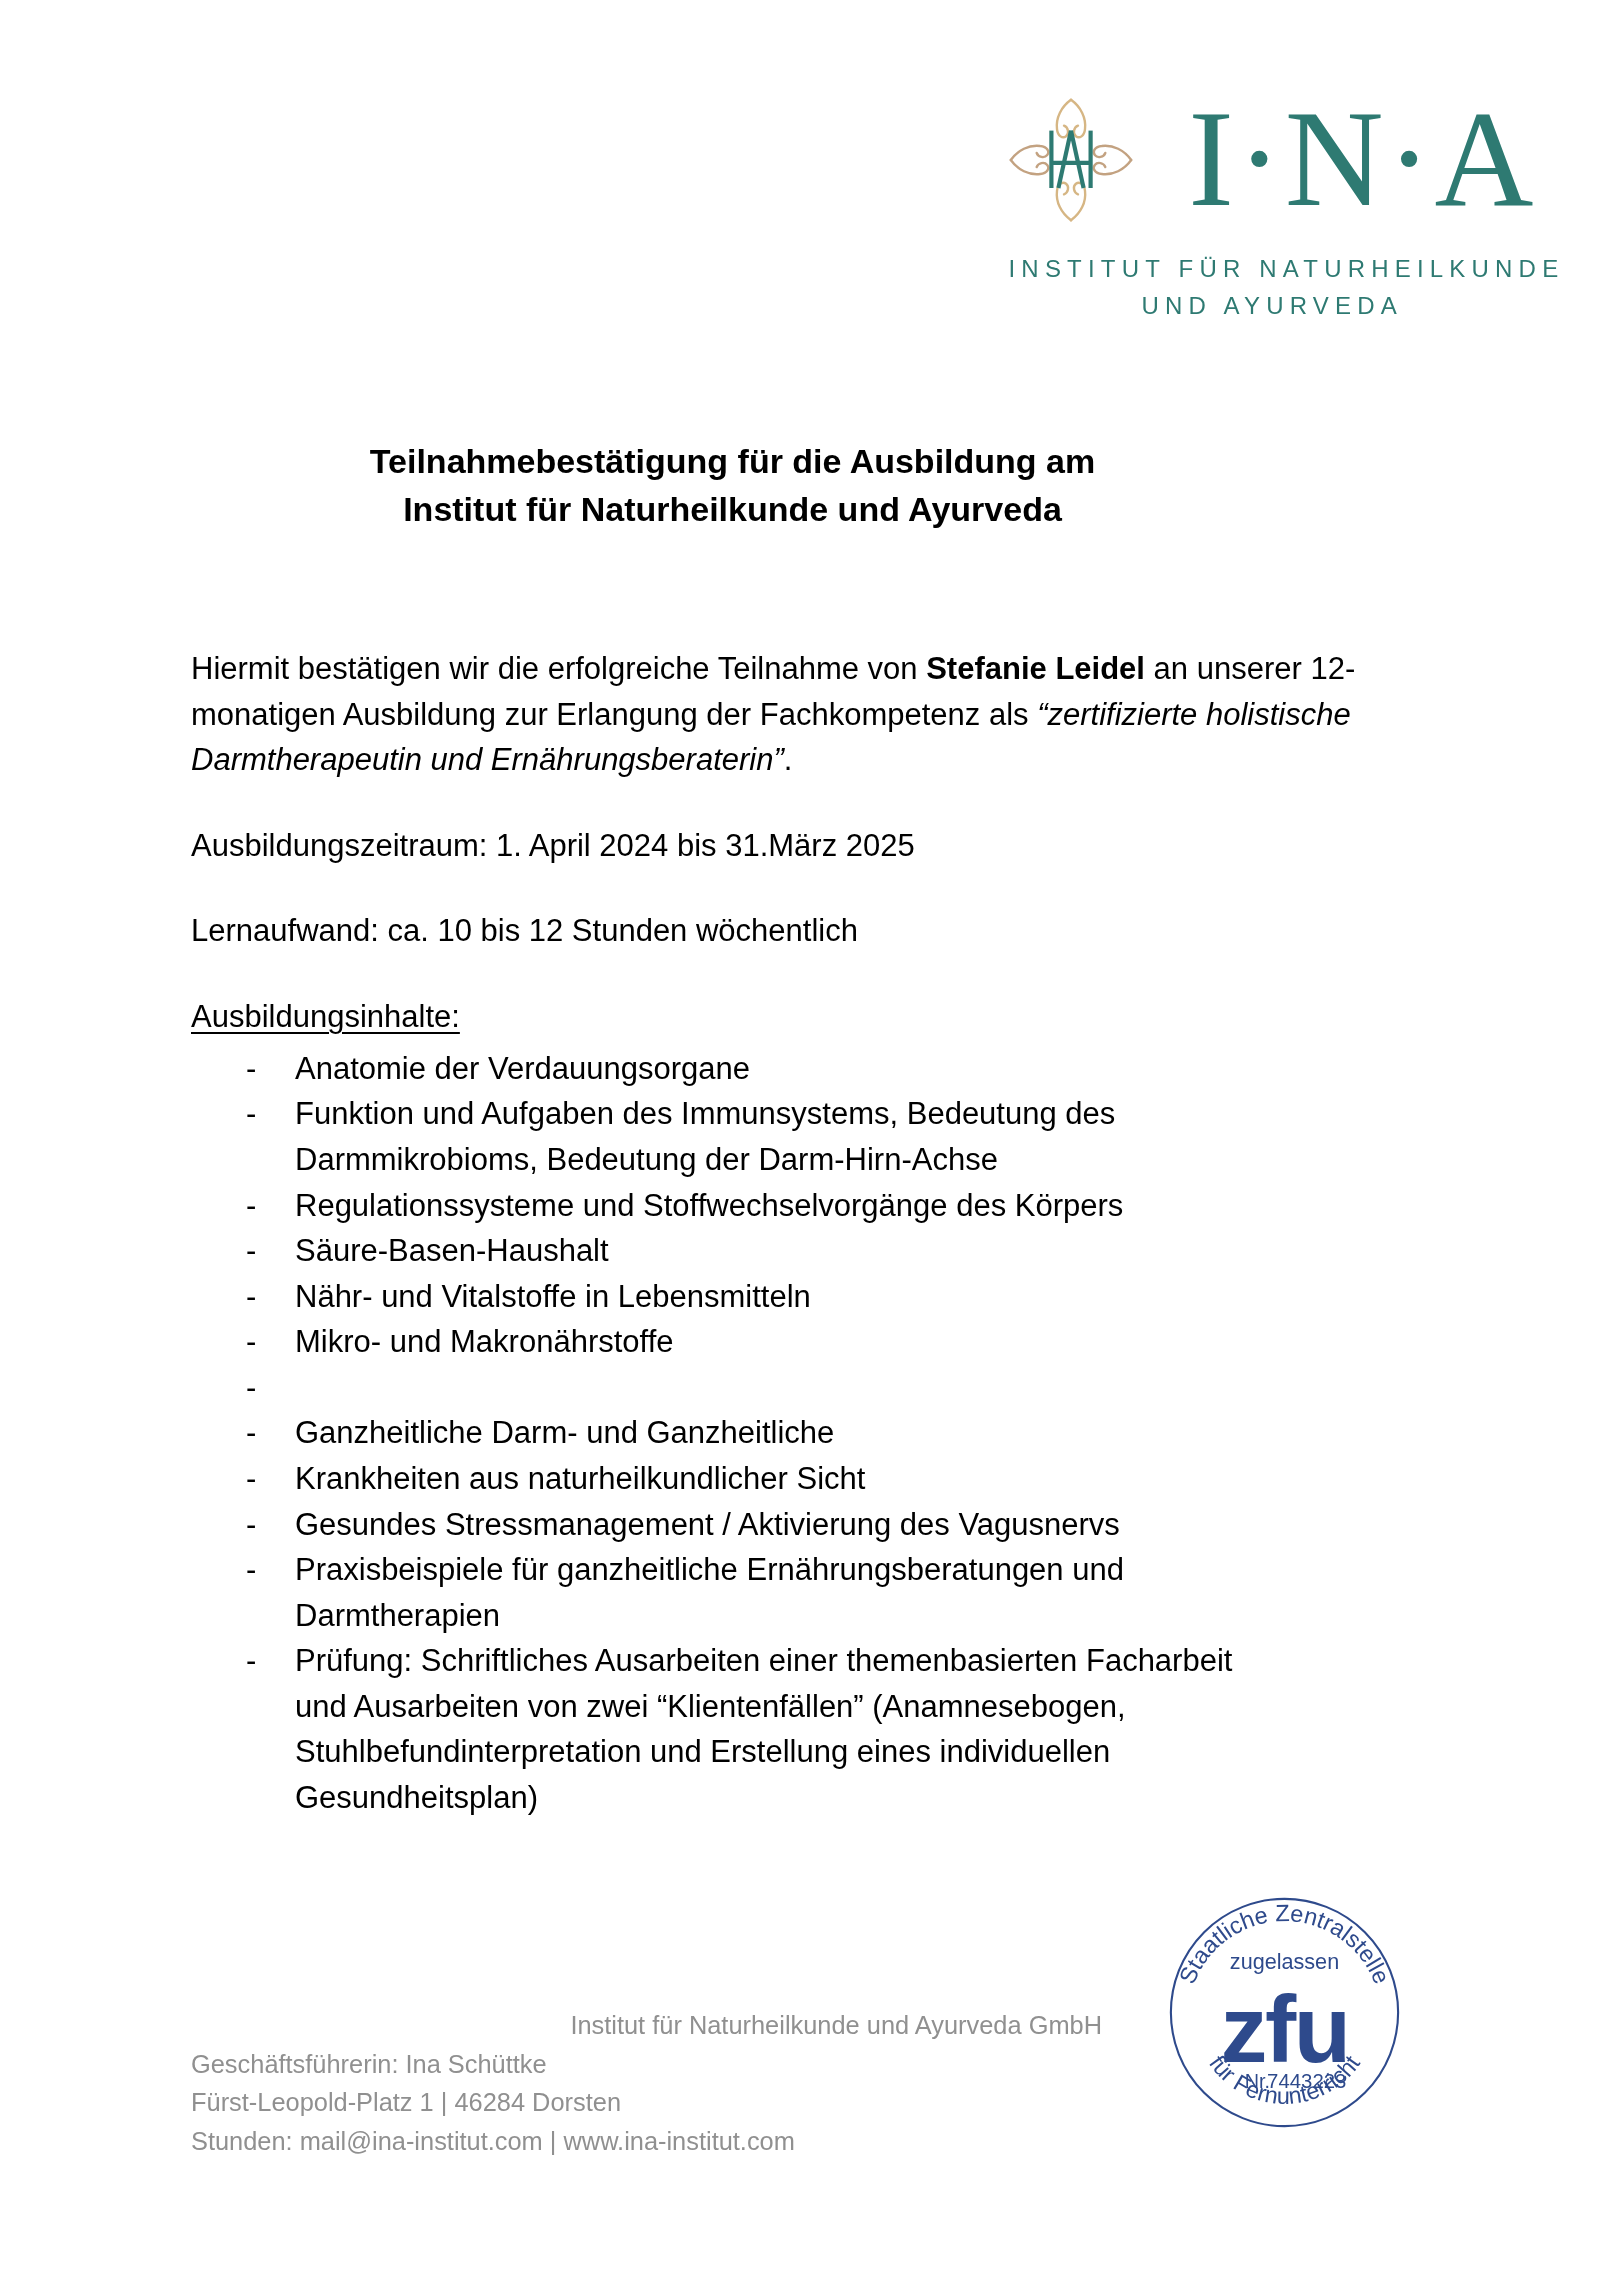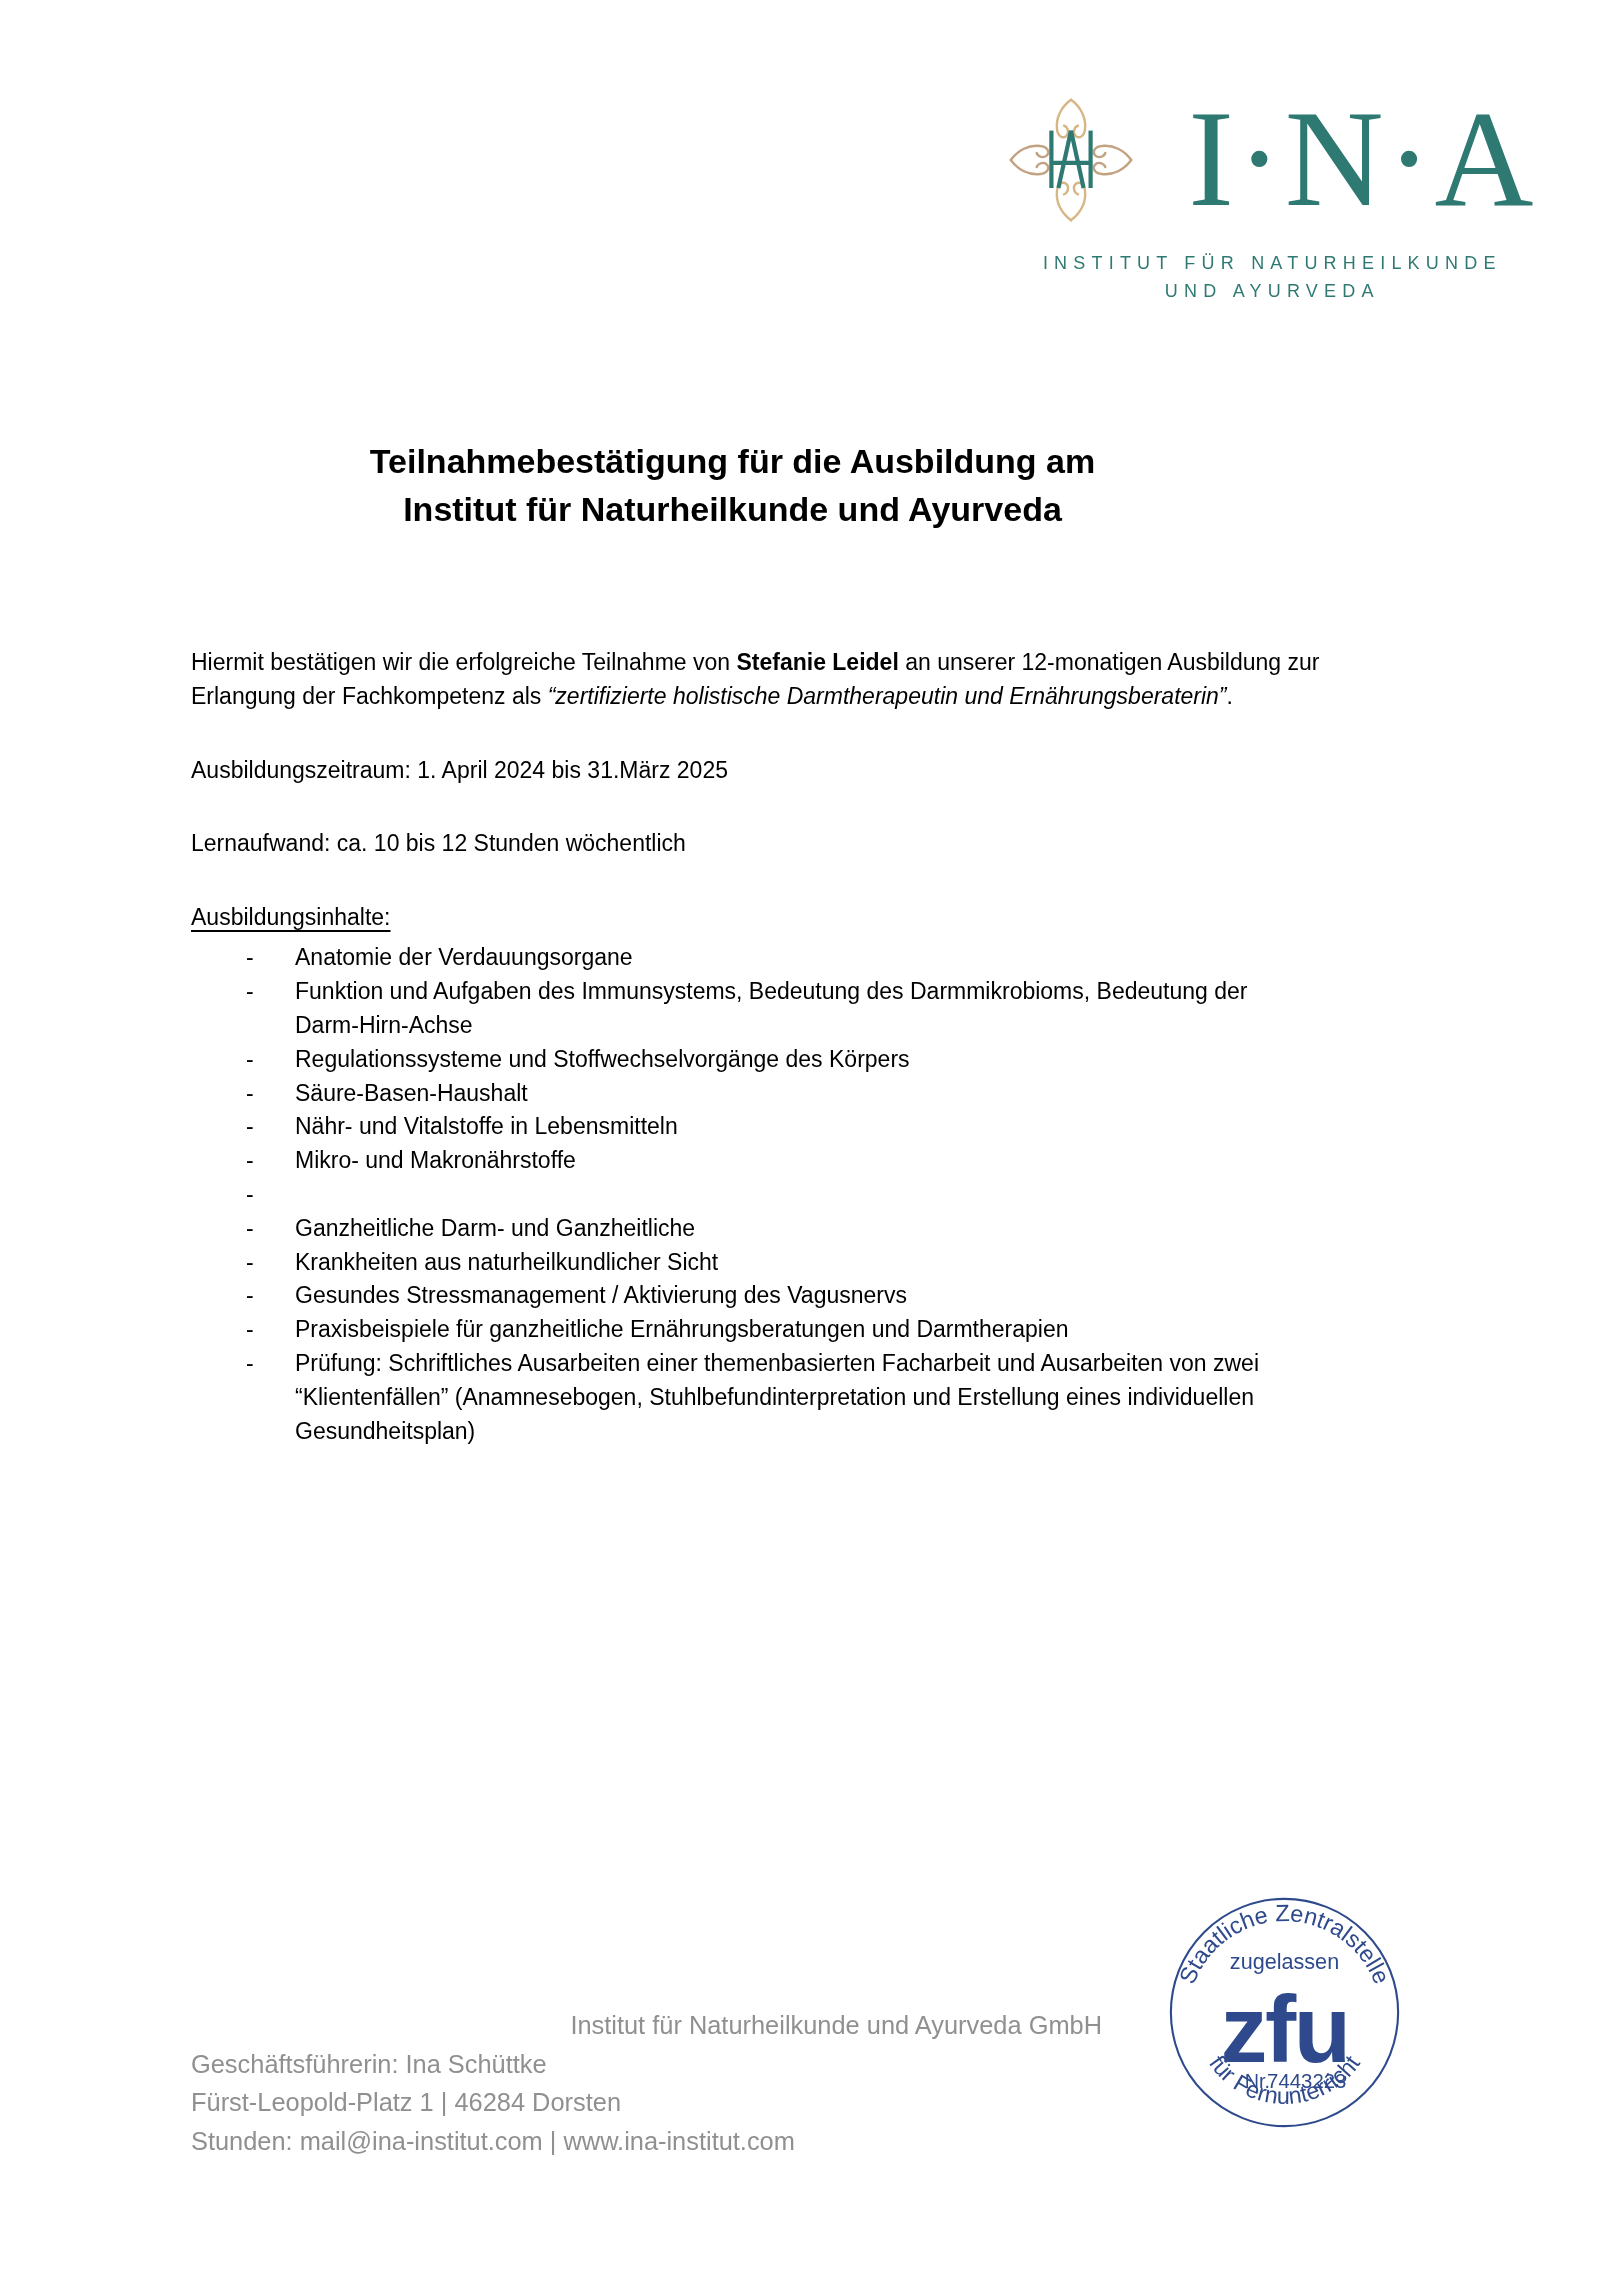--- a/index.html
+++ b/index.html
@@ -50,21 +50,21 @@
     font-family: "Liberation Serif", serif;
   }
 
   #logo-subtitle-wrap {
     text-align: center;
     padding-left: 19.5px;
     margin-top: 9px;
   }
 
   .logo-sub-line {
-    font-size: 18px;
+    font-size: 24px;
     letter-spacing: 6.2px;
     line-height: 1.55;
     font-weight: 400;
     white-space: nowrap;
   }
 
   
   #doc-title {
     position: absolute;
     left: 0;
@@ -75,21 +75,21 @@
     font-weight: bold;
     line-height: 1.42;
   }
 
   
   #content {
     position: absolute;
     left: 191px;
     top: 646px;
     width: 1237px;
-    font-size: 23px;
+    font-size: 31px;
     line-height: 1.47;
   }
 
   .para { margin-bottom: 0; }
 
   .spacer-block { height: 40px; }
 
   #intro b { font-weight: bold; }
   #intro i { font-style: italic; }
 

